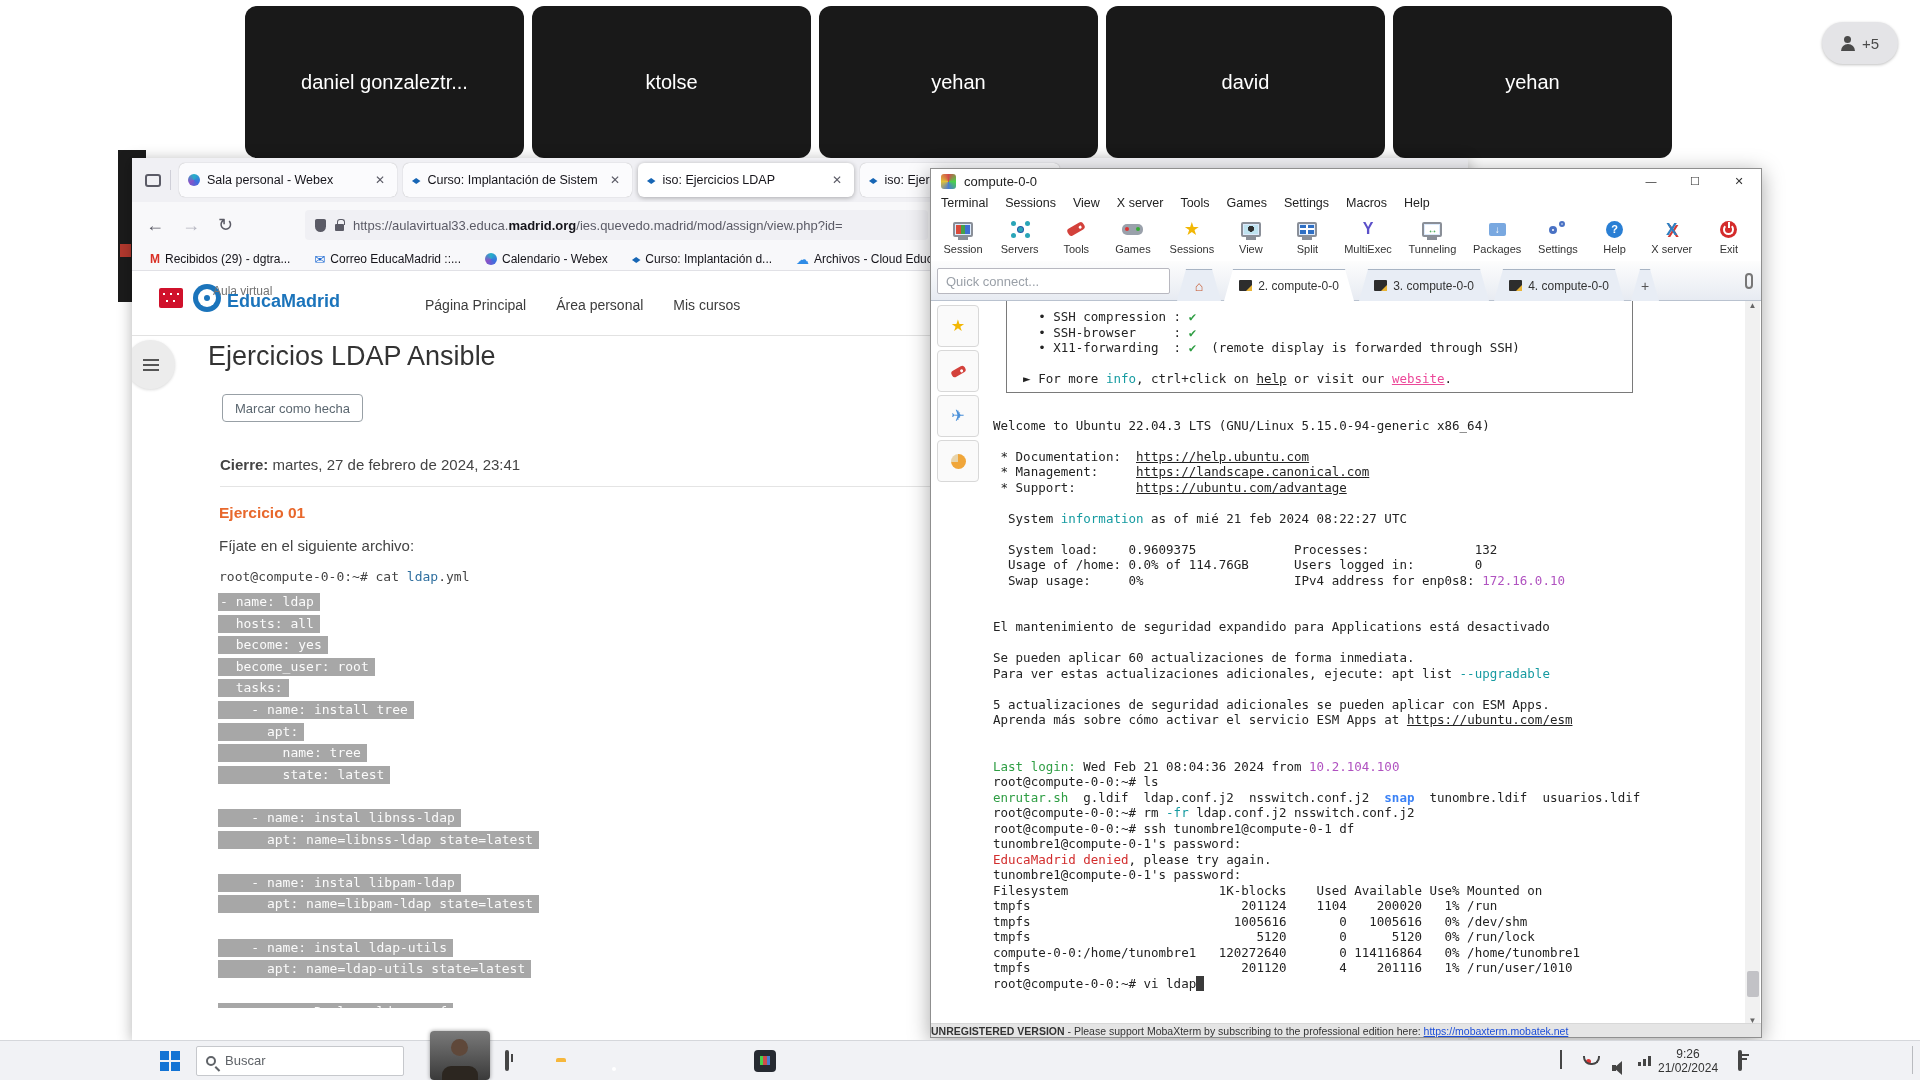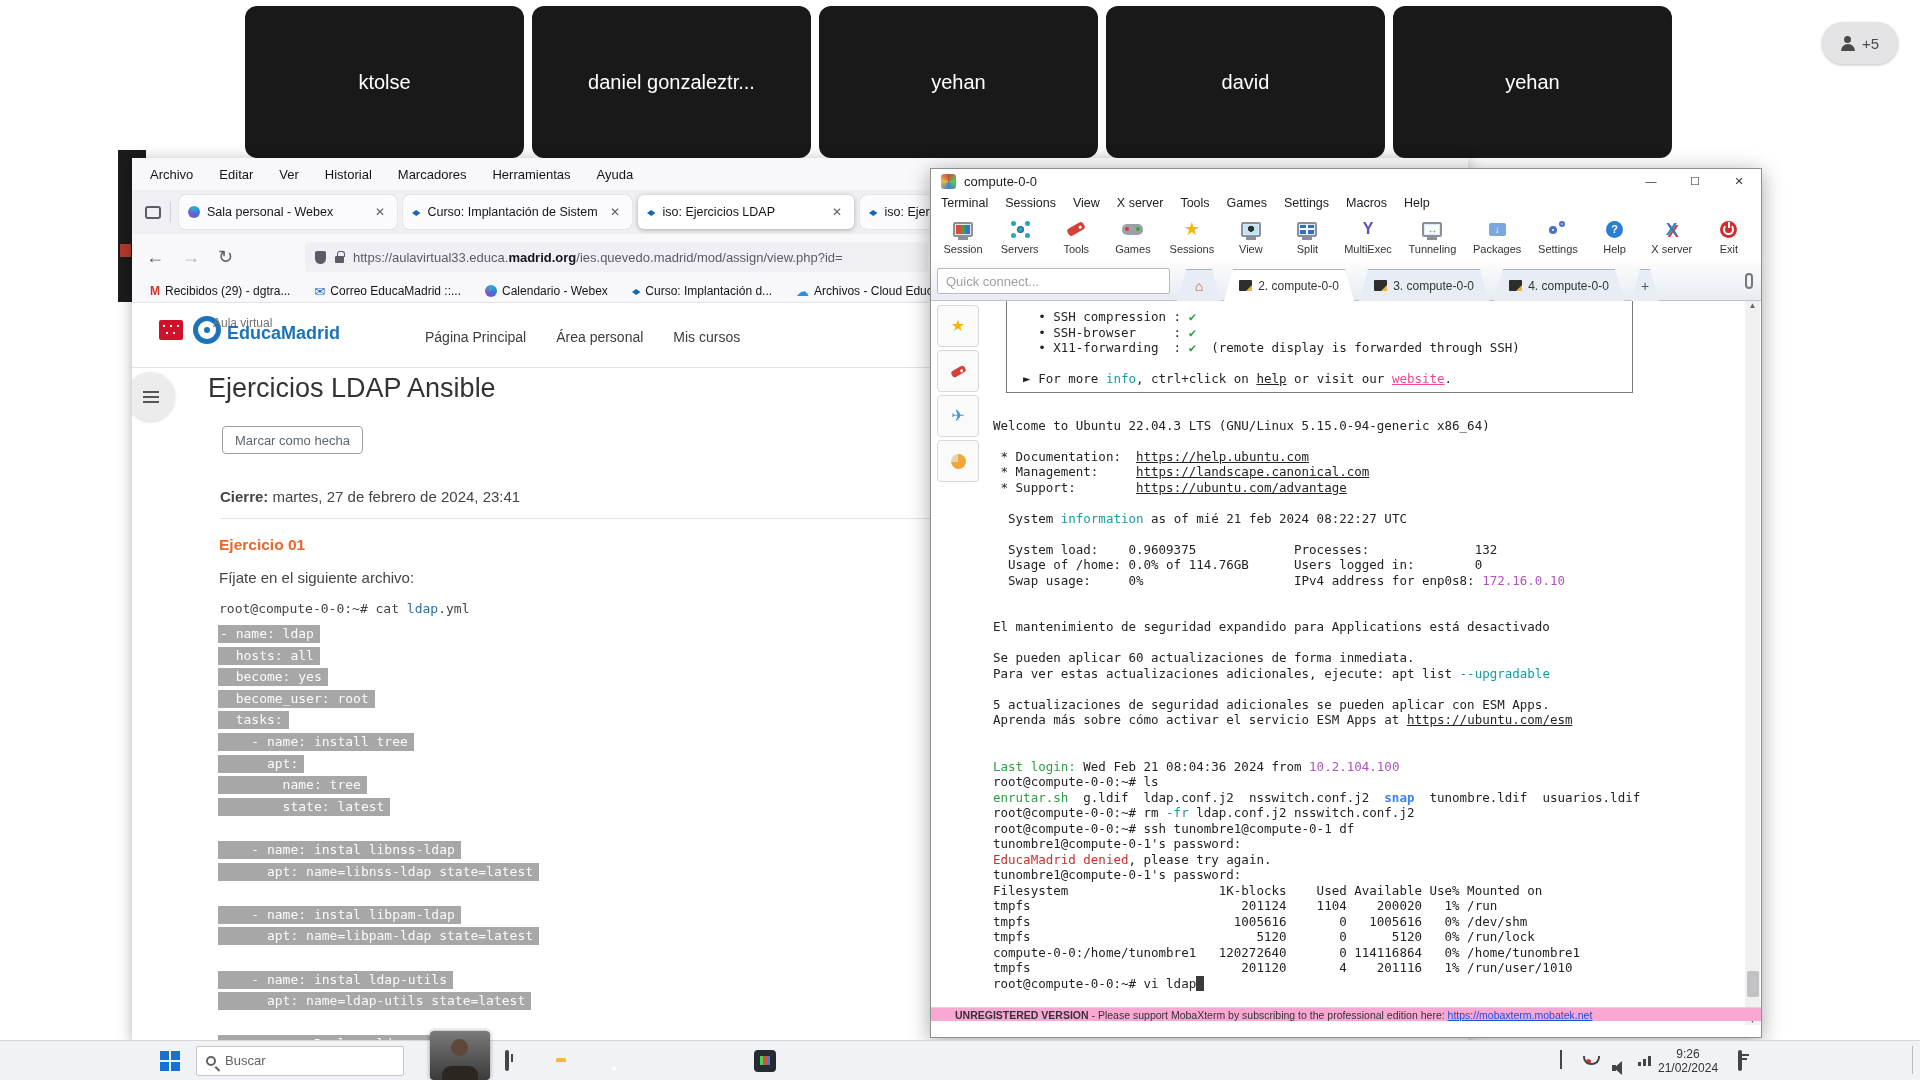--- a/index.html
+++ b/index.html
@@ -106,21 +106,21 @@
 .side-cell{width:42px;height:42px;background:#fafafa;border:1px solid #d8d8d8;border-radius:4px;display:flex;align-items:center;justify-content:center}
 .banner-box{position:absolute;left:75px;top:0;width:627px;height:92px;border:1px solid #7a7a7a;border-top:none;pointer-events:none}
 .term-out{position:absolute;left:62px;top:8px;right:20px;bottom:0;font-family:"DejaVu Sans Mono",monospace;font-size:12.5px;color:#232323}
 .tline{height:15.5px;line-height:15.5px;white-space:pre}
 .t{color:#169ba1}.g{color:#2f9e44}.m{color:#b052c0}.r{color:#d22d2d}
 .b{color:#3b82f6;font-weight:700}.u{text-decoration:underline}
 .tu{color:#ec4899;text-decoration:underline}
 .cur{background:#3a3a3a}
 .term-scroll{position:absolute;right:1px;top:0;bottom:0;width:15px;background:#f1f1f1;display:flex;flex-direction:column;justify-content:space-between;align-items:center;font-size:8px;color:#666}
 .scroll-thumb{position:absolute;right:2px;bottom:28px;width:12px;height:26px;background:#c2c2c6;border-radius:2px}
-.mx-statusbar{position:absolute;left:0;bottom:16px;right:0;height:14px;background:#f9a8d4;border-top:1px solid #d8d8d8;display:flex;align-items:center;padding-left:24px;font-size:10.5px;color:#333;white-space:pre}
+.mx-statusbar{position:absolute;left:0;bottom:0;right:0;height:14px;background:#e5e5e5;border-top:1px solid #d8d8d8;display:flex;align-items:center;padding-left:0;font-size:10.5px;color:#333;white-space:pre}
 .mx-statusbar .lnk{color:#1d4ed8;text-decoration:underline}
 
 
 .mon{display:inline-block;width:20px;height:15px;border:2px solid #8a8f98;border-radius:2px;position:relative;background:#dceafc}
 .mon::after{content:"";position:absolute;left:50%;transform:translateX(-50%);bottom:-5px;width:10px;height:3px;background:#8a8f98}
 .mon .scr{position:absolute;inset:1px}
 .scr-rgb{background:linear-gradient(90deg,#d94b3b 0 33%,#45a049 33% 66%,#3f6fd1 66%)}
 .scr-view{background:radial-gradient(circle at 50% 42%,#2f2f2f 34%,#bfe3f0 36%)}
 .scr-tun{display:flex;align-items:center;justify-content:center;color:#2e9e44;font-size:10px;font-weight:700;background:#fff}
 .scr-split{background:linear-gradient(#fff,#fff) center/2px 100% no-repeat,linear-gradient(#fff,#fff) center/100% 2px no-repeat,#2f6fc4}
@@ -190,50 +190,41 @@
 </head>
 <body>
 
 <div id="screen">
 
   <div id="bg-sliver"></div>
   <div id="bg-red"></div>
 
   <div id="tiles">
       <div class="tile">
+        <span class="tile-name">daniel gonzaleztr...</span>
+      </div>
+      <div class="tile">
         <span class="tile-name">ktolse</span>
-      </div>
-      <div class="tile">
-        <span class="tile-name">daniel gonzaleztr...</span>
       </div>
       <div class="tile">
         <span class="tile-name">yehan</span>
       </div>
       <div class="tile">
         <span class="tile-name">david</span>
       </div>
       <div class="tile">
         <span class="tile-name">yehan</span>
       </div>
     </div>
   <div id="overflow-badge">
     <span class="person-ic"></span>
     <span>+5</span>
   </div>
 
   <div id="firefox">
-    <div class="fx-menubar">
-        <span class="fx-menu-item">Archivo</span>
-        <span class="fx-menu-item">Editar</span>
-        <span class="fx-menu-item">Ver</span>
-        <span class="fx-menu-item">Historial</span>
-        <span class="fx-menu-item">Marcadores</span>
-        <span class="fx-menu-item">Herramientas</span>
-        <span class="fx-menu-item">Ayuda</span>
-      </div>
     <div class="fx-tabbar">
       <span class="fxview">
           <i></i>
         </span>
       <span class="fx-sep"></span>
       <span id="fx-tabs" style="display:flex">
           <span class="fx-tab" style="width:218px">
             <span class="iw"></span>
             <span class="ttl">Sala personal - Webex</span>
             <span class="tclose">✕</span>

